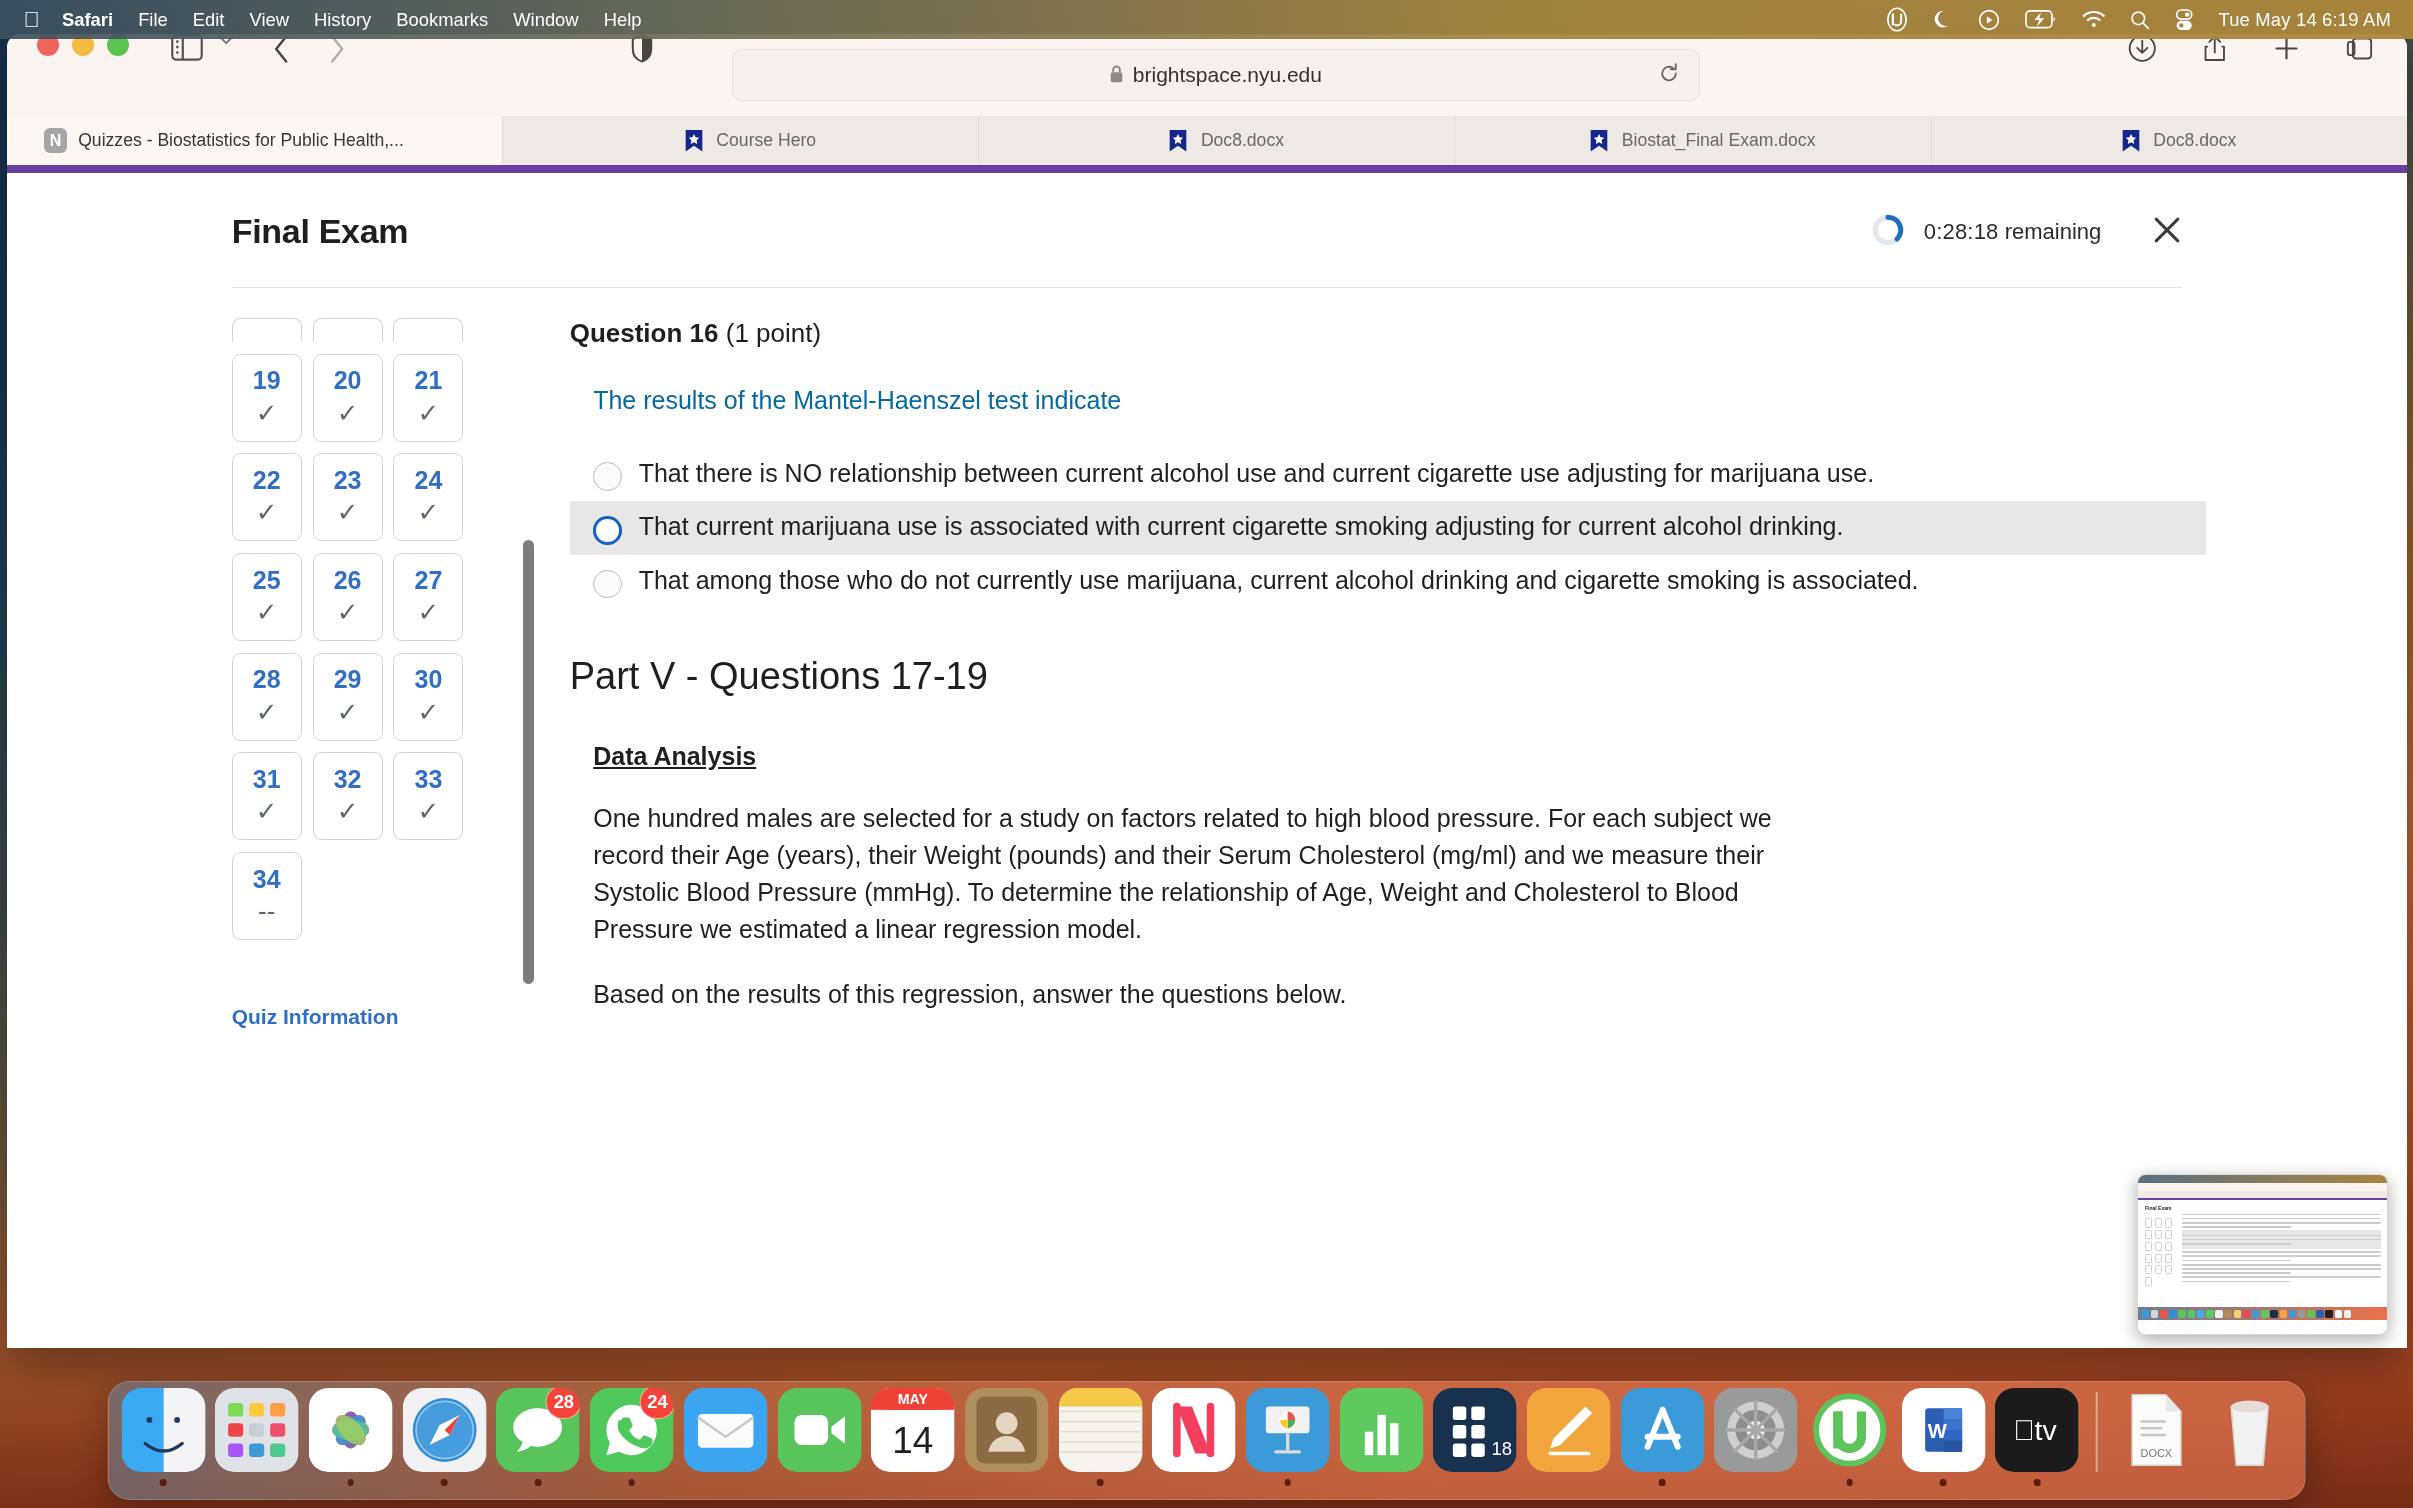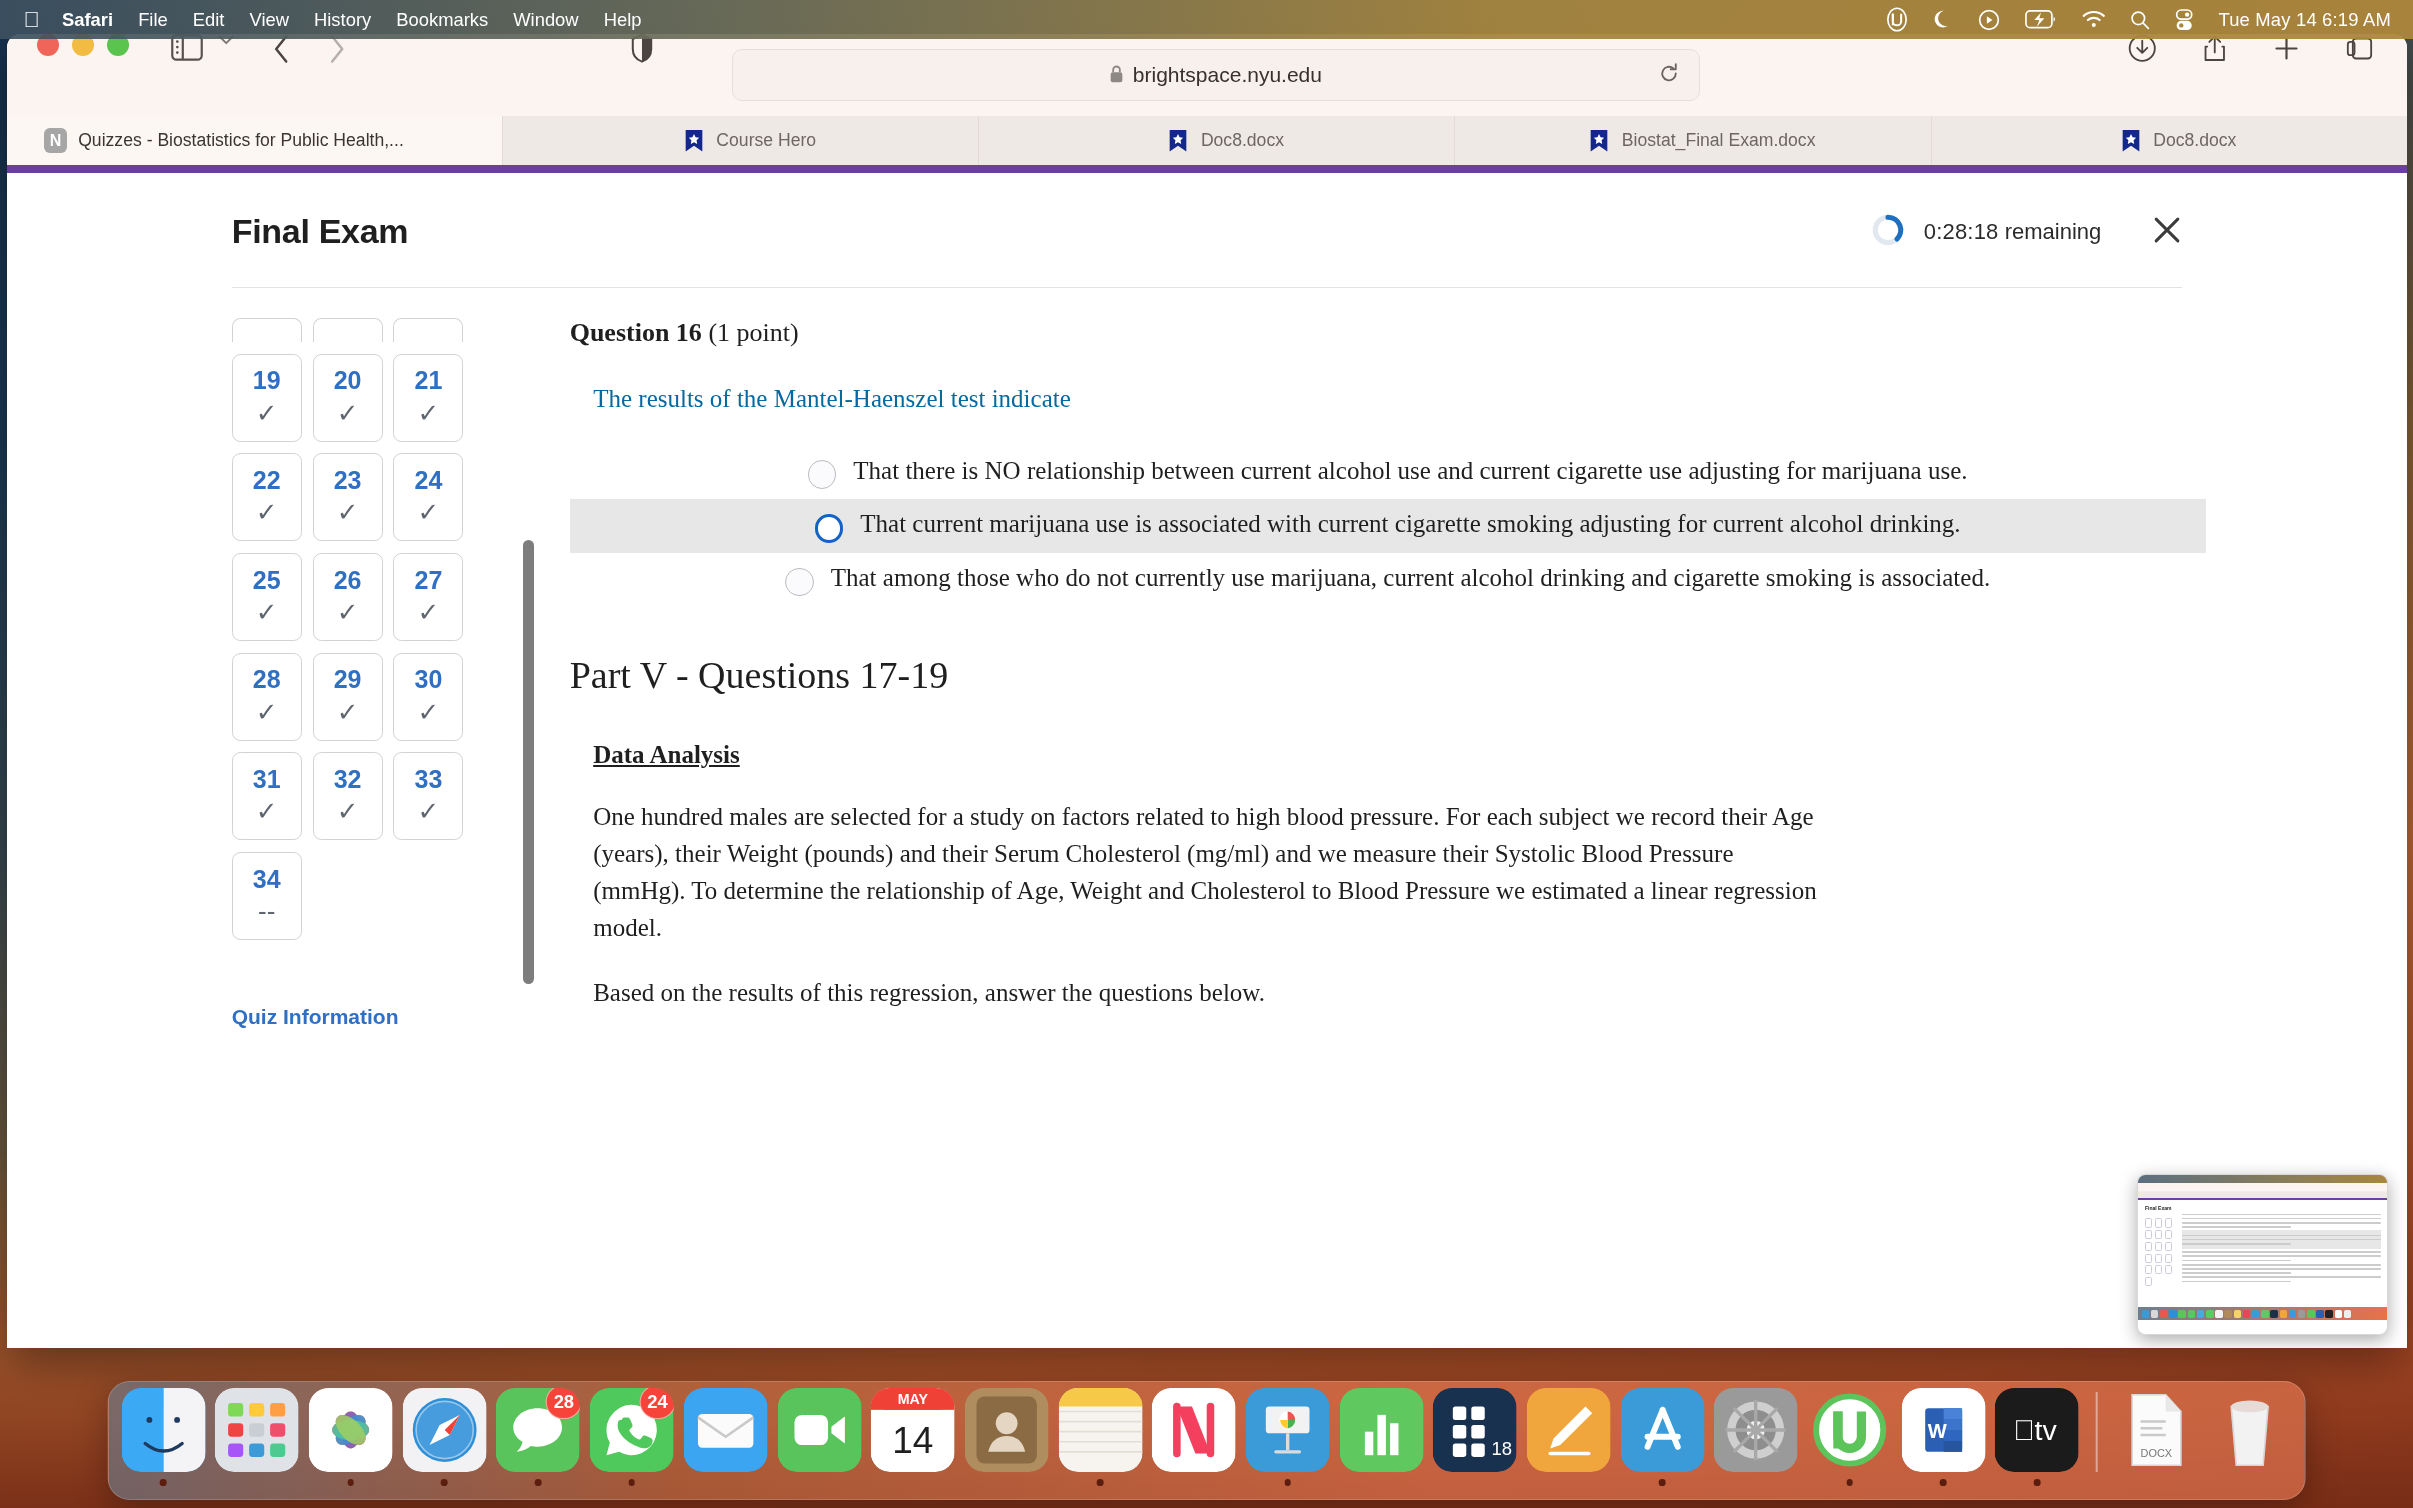--- a/index.html
+++ b/index.html
@@ -119,30 +119,30 @@
     width: 70px; height: 88px; border: 1.7px solid #cfd3d6; border-radius: 8.4px;
     display: flex; flex-direction: column; align-items: center; justify-content: center;
     gap: 5px; background: #fff; cursor: pointer;
   }
   .qcell .num { color: #2f6fc4; font-size: 25px; font-weight: bold; line-height: 1; }
   .qcell .mark { color: #5f6670; font-size: 26px; line-height: 1; height: 28.5px; display: flex; align-items: center; }
   .qcell.partial { height: 23.5px; border-bottom: none; border-radius: 8.4px 8.4px 0 0; overflow: hidden; }
   #quiz-info { margin-top: 65px; color: #2f6fc4; font-size: 21px; font-weight: bold; cursor: pointer; }
 
   
-  #qmain { position: relative; flex: 1; padding-left: 87px; padding-right: 201px; font-family: Liberation Serif, serif; }
+  #qmain { position: relative; flex: 1; padding-left: 87px; padding-right: 201px; }
   #scroll-track { position: absolute; left: 40px; top: 222px; width: 11px; height: 444px; }
   #scroll-thumb { width: 11px; height: 444px; background: #7d7d7d; border-radius: 5.9px; }
 
   .q-head { font-size: 26px; color: #1f1f1f; margin-bottom: 37px; }
   .q-head b { font-weight: bold; }
   .q-head .pts { font-weight: normal; }
   .q-stem { font-size: 25px; color: #0369a1; margin-left: 23.5px; margin-bottom: 32px; }
 
-  .opt { display: flex; align-items: flex-start; gap: 17px; padding: 8.4px 23.5px 10px 23.5px; justify-content: center; }
+  .opt { display: flex; align-items: flex-start; gap: 17px; padding: 8.4px 23.5px 10px 23.5px; }
   .opt.hl { background: #e7e7e7; }
   .radio {
     width: 28.5px; height: 28.5px; border-radius: 50%; border: 1.7px solid #b9bcc0;
     background: #fbfbfd; flex: 0 0 auto; margin-top: 6.7px; cursor: pointer;
   }
   .radio.focus { border: 3.4px solid #1462c8; background: #fff; }
   .opt-label { font-size: 25px; line-height: 1.38; color: #1f1f1f; }
 
   #part-title { font-size: 38px; color: #1f1f1f; margin: 47px 0 0 0; }
   .sub-head { font-size: 25px; font-weight: bold; text-decoration: underline; margin: 44px 0 0 23.5px; color:#1f1f1f; }

